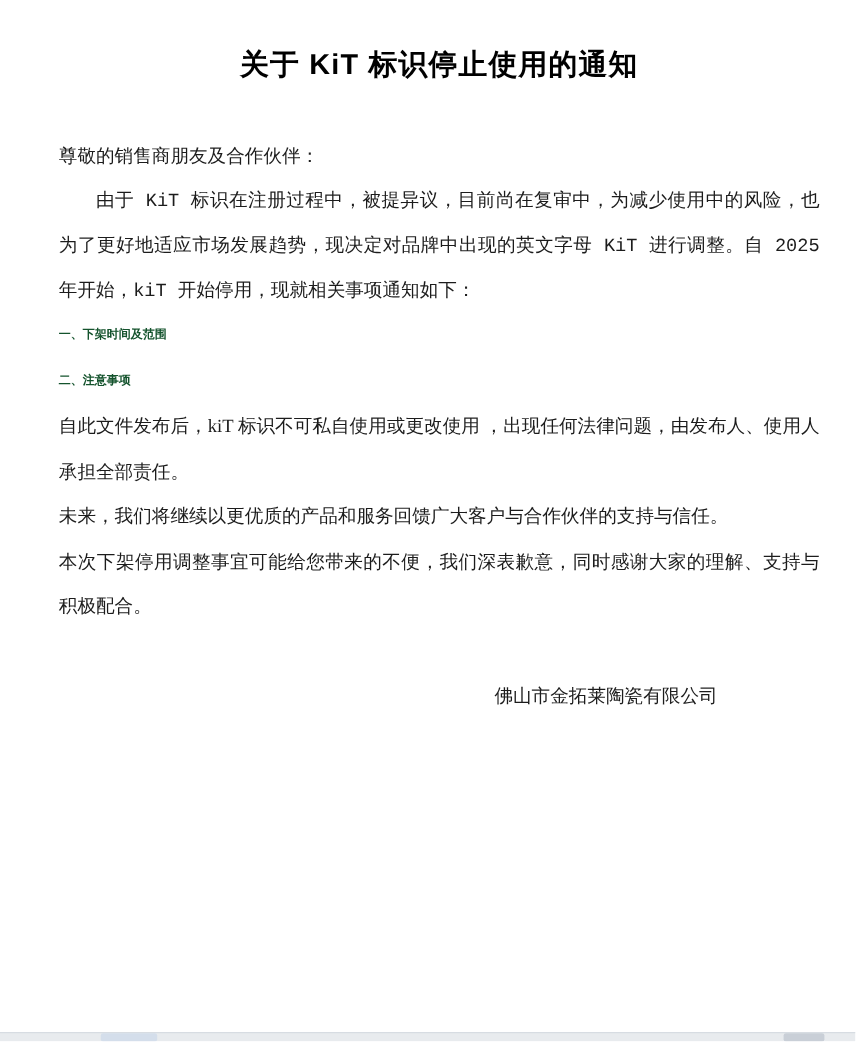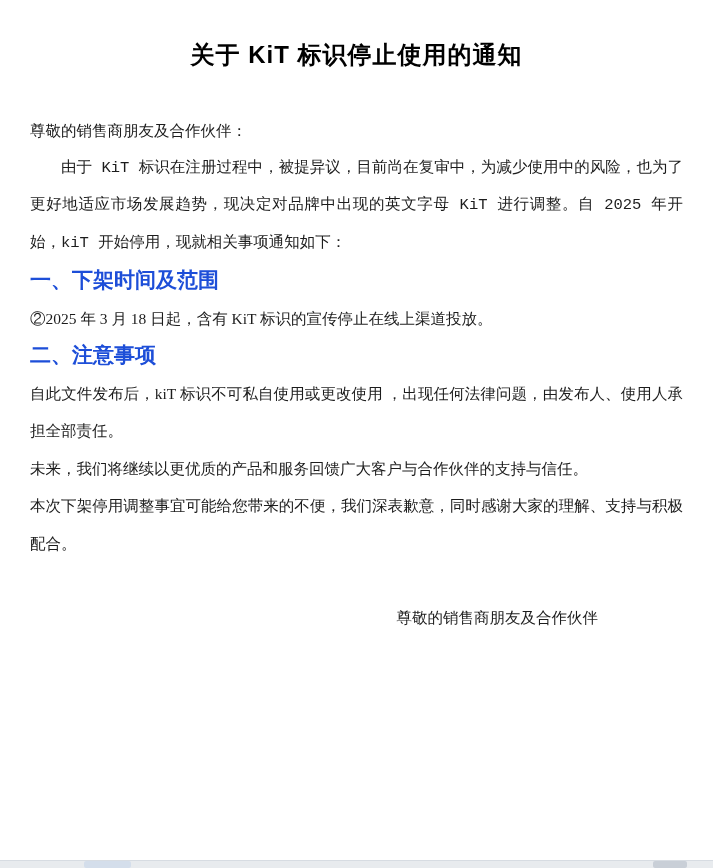--- a/index.html
+++ b/index.html
@@ -11,20 +11,21 @@
     position: relative;
     width: 713px;
     height: 868px;
     background: #ffffff;
     overflow: hidden;
     color: #1c1c1c;
     font-family: "Liberation Serif", serif;
   }
   .content {
     padding: 0 30px;
+    margin-left: 19px;
   }
   .doc-title {
     margin-top: 38px;
     text-align: center;
     font-family: "Liberation Sans", sans-serif;
     font-weight: bold;
     font-size: 24px;
     line-height: 34px;
     color: #000000;
     letter-spacing: 1px;
@@ -37,25 +38,25 @@
   }
   .para {
     margin: 0;
   }
   .indent {
     text-indent: 2em;
     font-family: Liberation Mono, monospace;
   }
   .sec-heading {
     margin: 0;
-    font-family: Liberation Serif, serif;
+    font-family: Liberation Mono, monospace;
     font-weight: bold;
-    font-size: 21px;
+    font-size: 10px;
     line-height: 37.5px;
-    color: #1d4ed8;
+    color: #14532d;
   }
   .signature {
     display: flex;
     justify-content: flex-end;
     padding-right: 85px;
     margin-top: 37px;
   }
   .sig-inner {
     text-align: center;
   }
@@ -108,36 +109,35 @@
 
     <div class="body-text">
 
       <p class="para">尊敬的销售商朋友及合作伙伴：</p>
 
       <p class="para indent">由于 KiT 标识在注册过程中，被提异议，目前尚在复审中，为减少使用中的风险，也为了更好地适应市场发展趋势，现决定对品牌中出现的英文字母 KiT 进行调整。自 2025 年开始，kiT 开始停用，现就相关事项通知如下：</p>
 
       <p class="sec-heading">一、下架时间及范围</p>
 
 
-      <p class="para">②2025 年 3 月 18 日起，含有 KiT 标识的宣传停止在线上渠道投放。</p>
 
       <p class="sec-heading">二、注意事项</p>
 
       <p class="para">自此文件发布后，kiT 标识不可私自使用或更改使用 ，出现任何法律问题，由发布人、使用人承担全部责任。</p>
 
       <p class="para">未来，我们将继续以更优质的产品和服务回馈广大客户与合作伙伴的支持与信任。</p>
 
       <p class="para">本次下架停用调整事宜可能给您带来的不便，我们深表歉意，同时感谢大家的理解、支持与积极配合。</p>
 
 
     </div>
 
     <div class="signature">
       <div class="sig-inner">
-        <div class="sig-company">尊敬的销售商朋友及合作伙伴</div>
+        <div class="sig-company">佛山市金拓莱陶瓷有限公司</div>
       </div>
     </div>
 
   </div>
 
   <div class="scrollbar-track">
     <div class="scrollbar-thumb-left"></div>
     <div class="scrollbar-thumb-right"></div>
   </div>
 </div>

